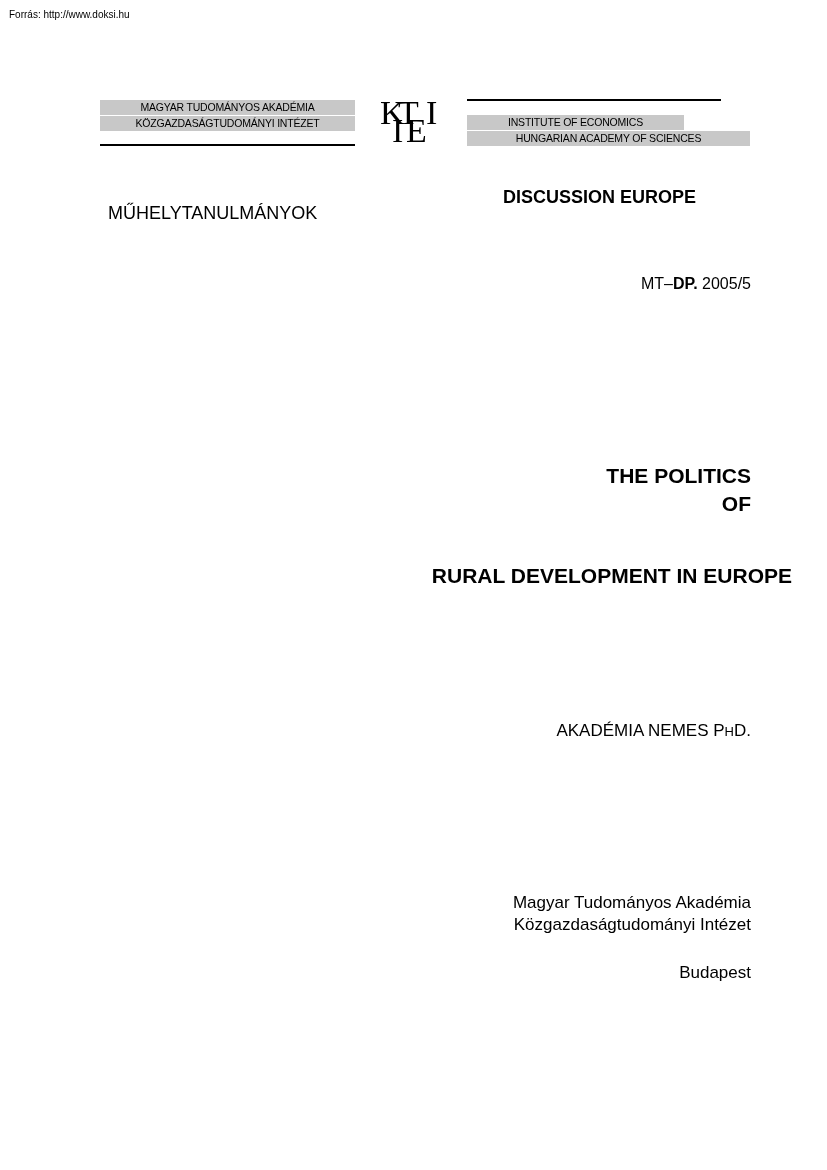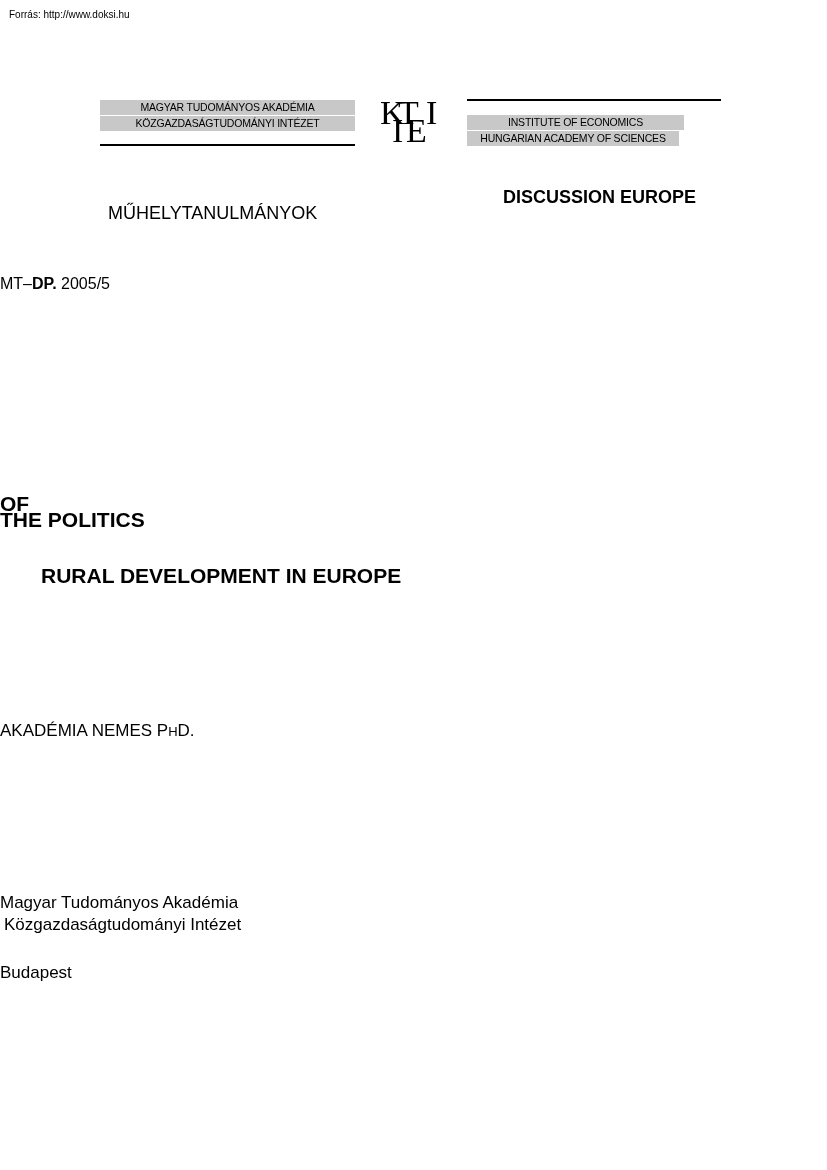--- a/index.html
+++ b/index.html
@@ -4,21 +4,21 @@
 <style>
   html, body { margin: 0; padding: 0; background: #ffffff; }
   body { width: 827px; height: 1170px; position: relative; overflow: hidden;
          font-family: "Liberation Sans", sans-serif; color: #000; }
   .abs { position: absolute; }
   .source { left: 9px; top: 9px; font-size: 10px; }
   .bar { background: #c8c8c8; font-size: 10.5px; text-align: center;
          line-height: 15px; height: 15px; white-space: nowrap; letter-spacing: -0.2px; }
   .rule { background: #000; height: 2px; }
   .logo { font-family: "Liberation Serif", serif; font-size: 34px; line-height: 1; }
-  .center { left: 0; width: 751px; text-align: left; }
+  .center { left: 0; width: 751px; text-align: right; }
   .series-left { left: 108px; top: 203px; font-size: 18px; }
   .series-right { left: 503px; top: 187px; font-size: 18px; font-weight: bold; }
   .code { top: 275px; font-size: 16px; }
   .title { font-size: 21px; font-weight: bold; }
   .author { top: 721px; font-size: 17px; }
   .sc { font-size: 13px; }
   .inst { font-size: 17px; line-height: 22px; }
 </style>
 </head>
 <body>
@@ -32,28 +32,28 @@
 <div class="abs" style="left:380px; top:96px; width:70px; height:52px;">
   <span class="abs logo" style="left:0; top:0;">K</span>
   <span class="abs logo" style="left:18px; top:0;">T</span>
   <span class="abs logo" style="left:46px; top:0;">I</span>
   <span class="abs logo" style="left:12px; top:18px;">I</span>
   <span class="abs logo" style="left:26px; top:18px;">E</span>
 </div>
 
 <div class="abs rule" style="left:467px; top:99px; width:254px;"></div>
 <div class="abs bar" style="left:467px; top:115px; width:217px;">INSTITUTE OF ECONOMICS</div>
-<div class="abs bar" style="left:467px; top:131px; width:212px;">HUNGARIAN ACADEMY OF SCIENCES</div>
+<div class="abs bar" style="left:467px; top:131px; width:283px;">HUNGARIAN ACADEMY OF SCIENCES</div>
 
 <div class="abs series-left">MŰHELYTANULMÁNYOK</div>
 <div class="abs series-right">DISCUSSION EUROPE</div>
 
 <div class="abs center code"><span>MT–</span><b>DP.</b><span> 2005/5</span></div>
 
-<div class="abs center title" style="top:464px;margin-top:44px;">THE POLITICS</div>
+<div class="abs center title" style="top:464px;">THE POLITICS</div>
 <div class="abs center title" style="top:492px;">OF</div>
 <div class="abs center title" style="top:564px;padding-left:41px;">RURAL DEVELOPMENT IN EUROPE</div>
 
 <div class="abs center author"><span>AKADÉMIA NEMES </span><span>P</span><span class="sc">H</span><span>D.</span></div>
 
 <div class="abs center inst" style="top:892px;">Magyar Tudományos Akadémia</div>
 <div class="abs center inst" style="top:914px; padding-left:4px; box-sizing:border-box;">Közgazdaságtudományi Intézet</div>
 <div class="abs center inst" style="top:962px;">Budapest</div>
 
 </body></html>

